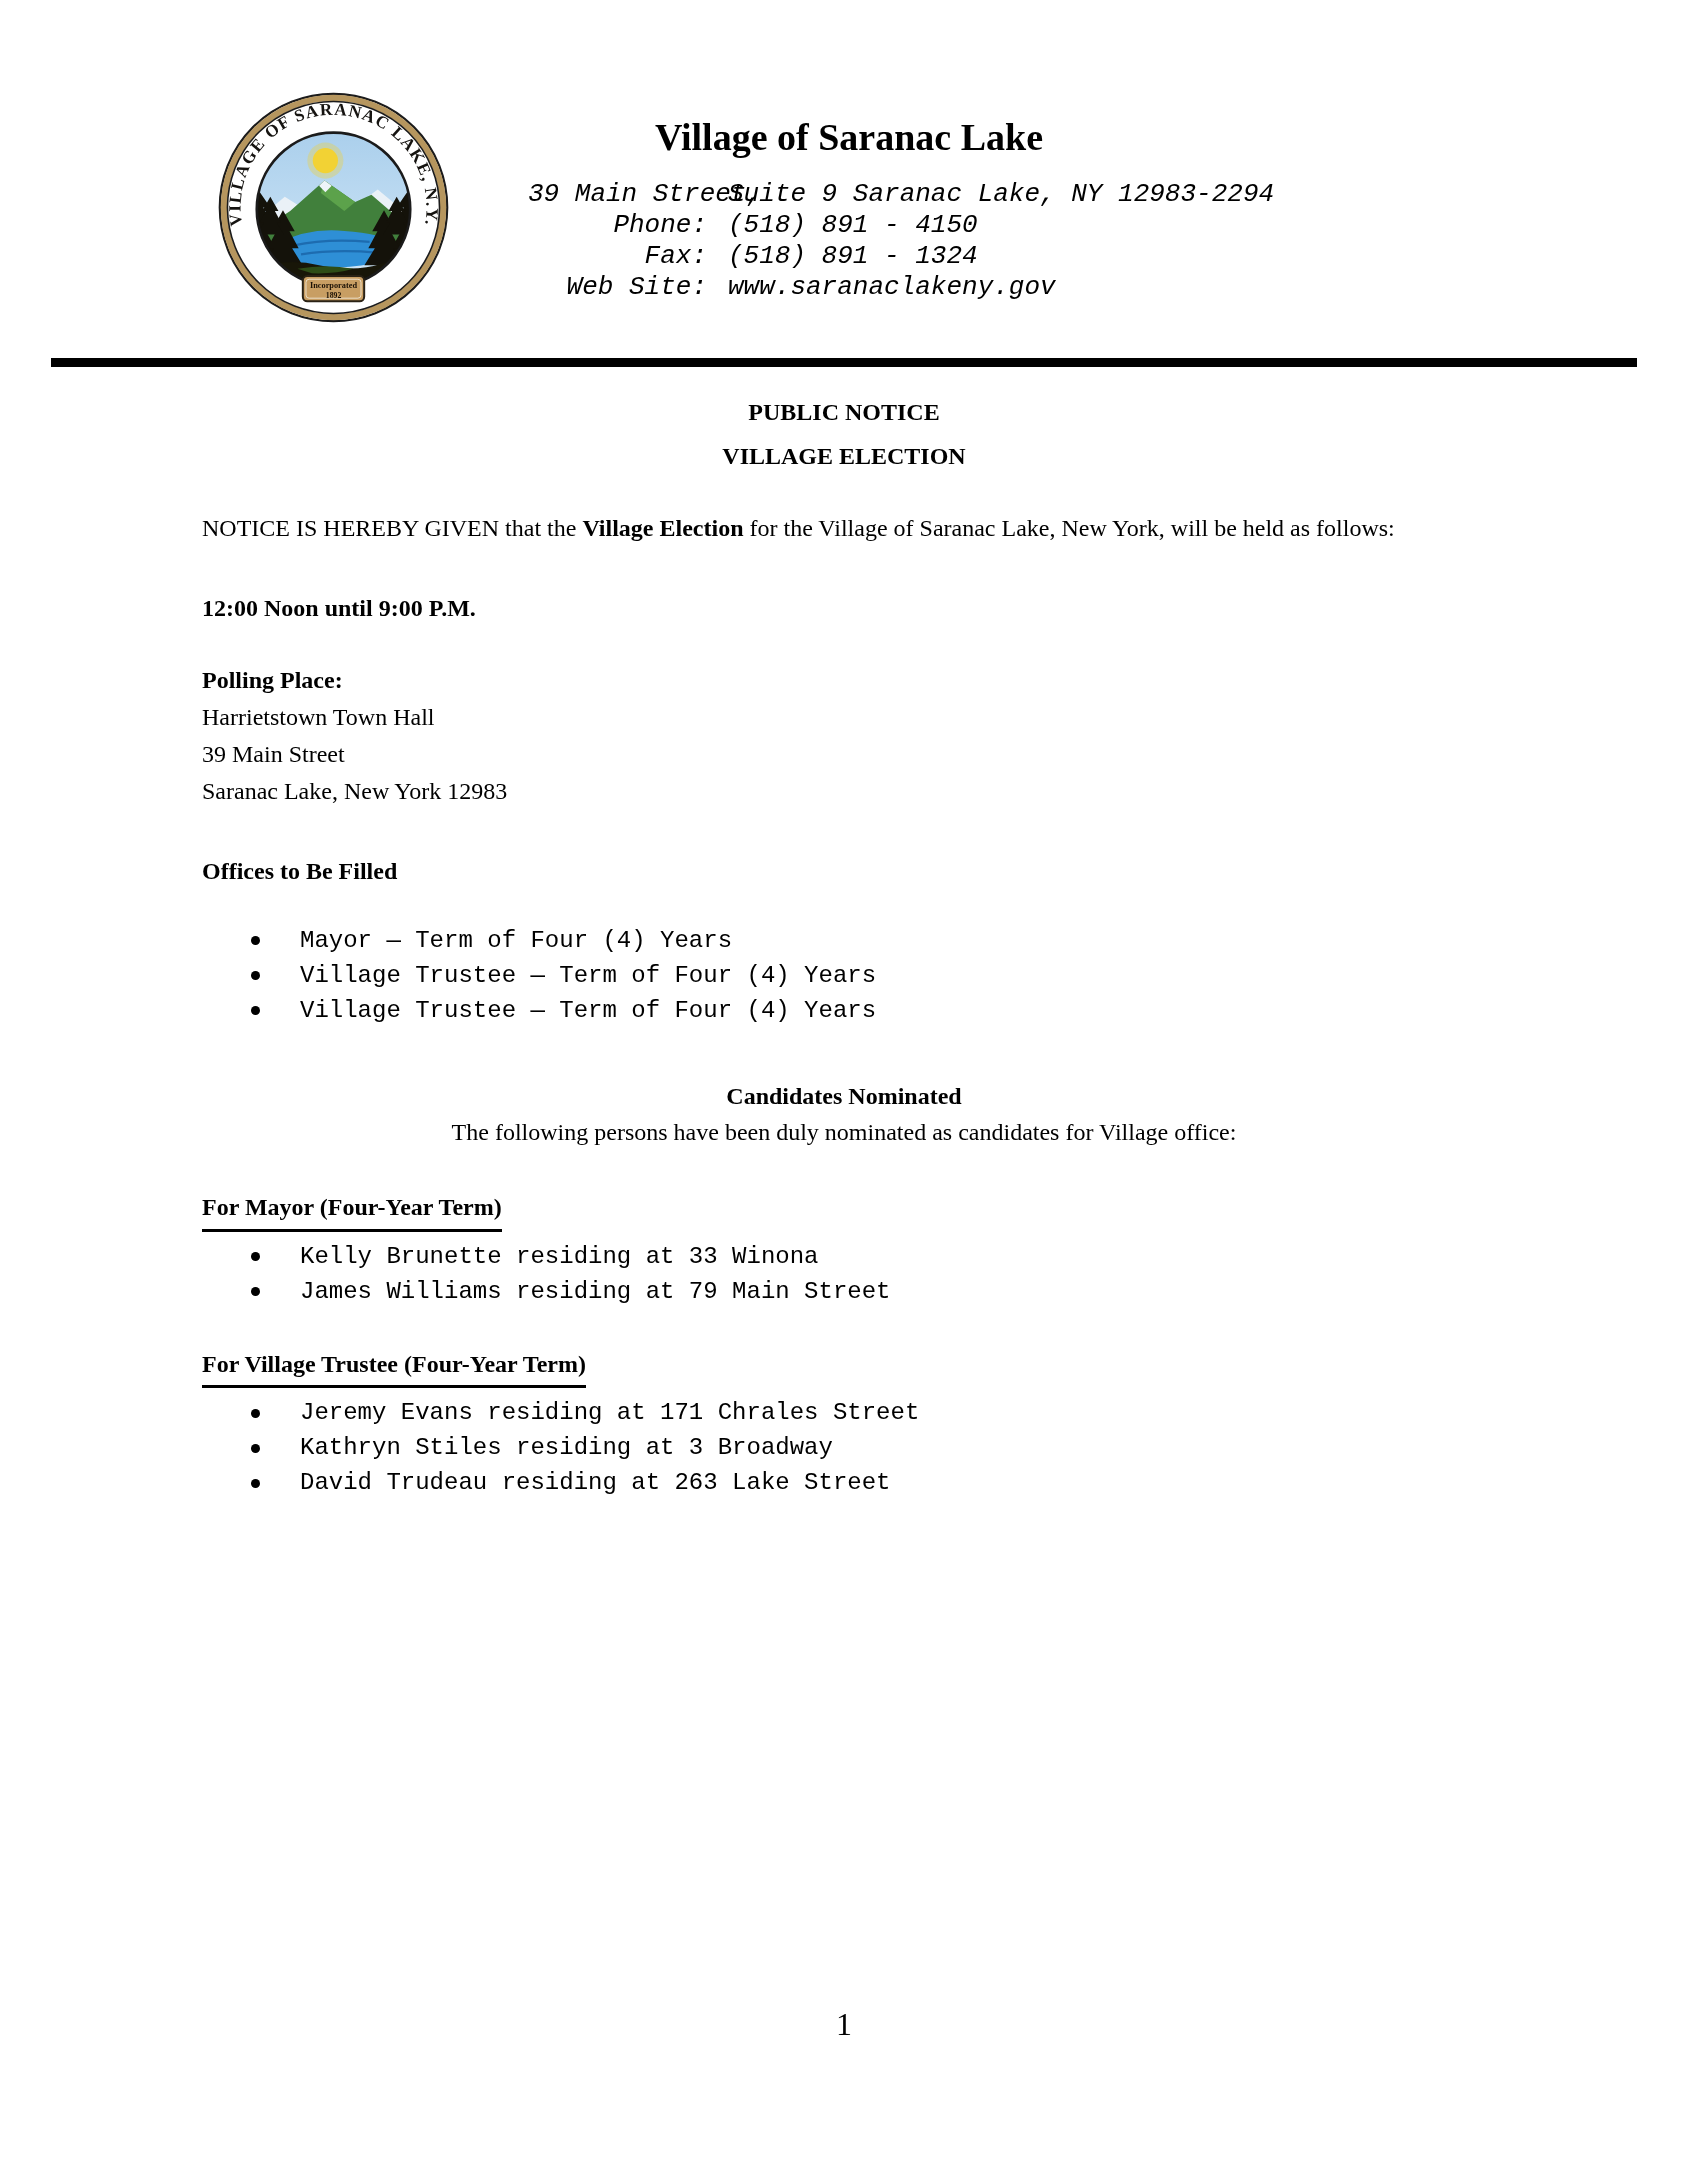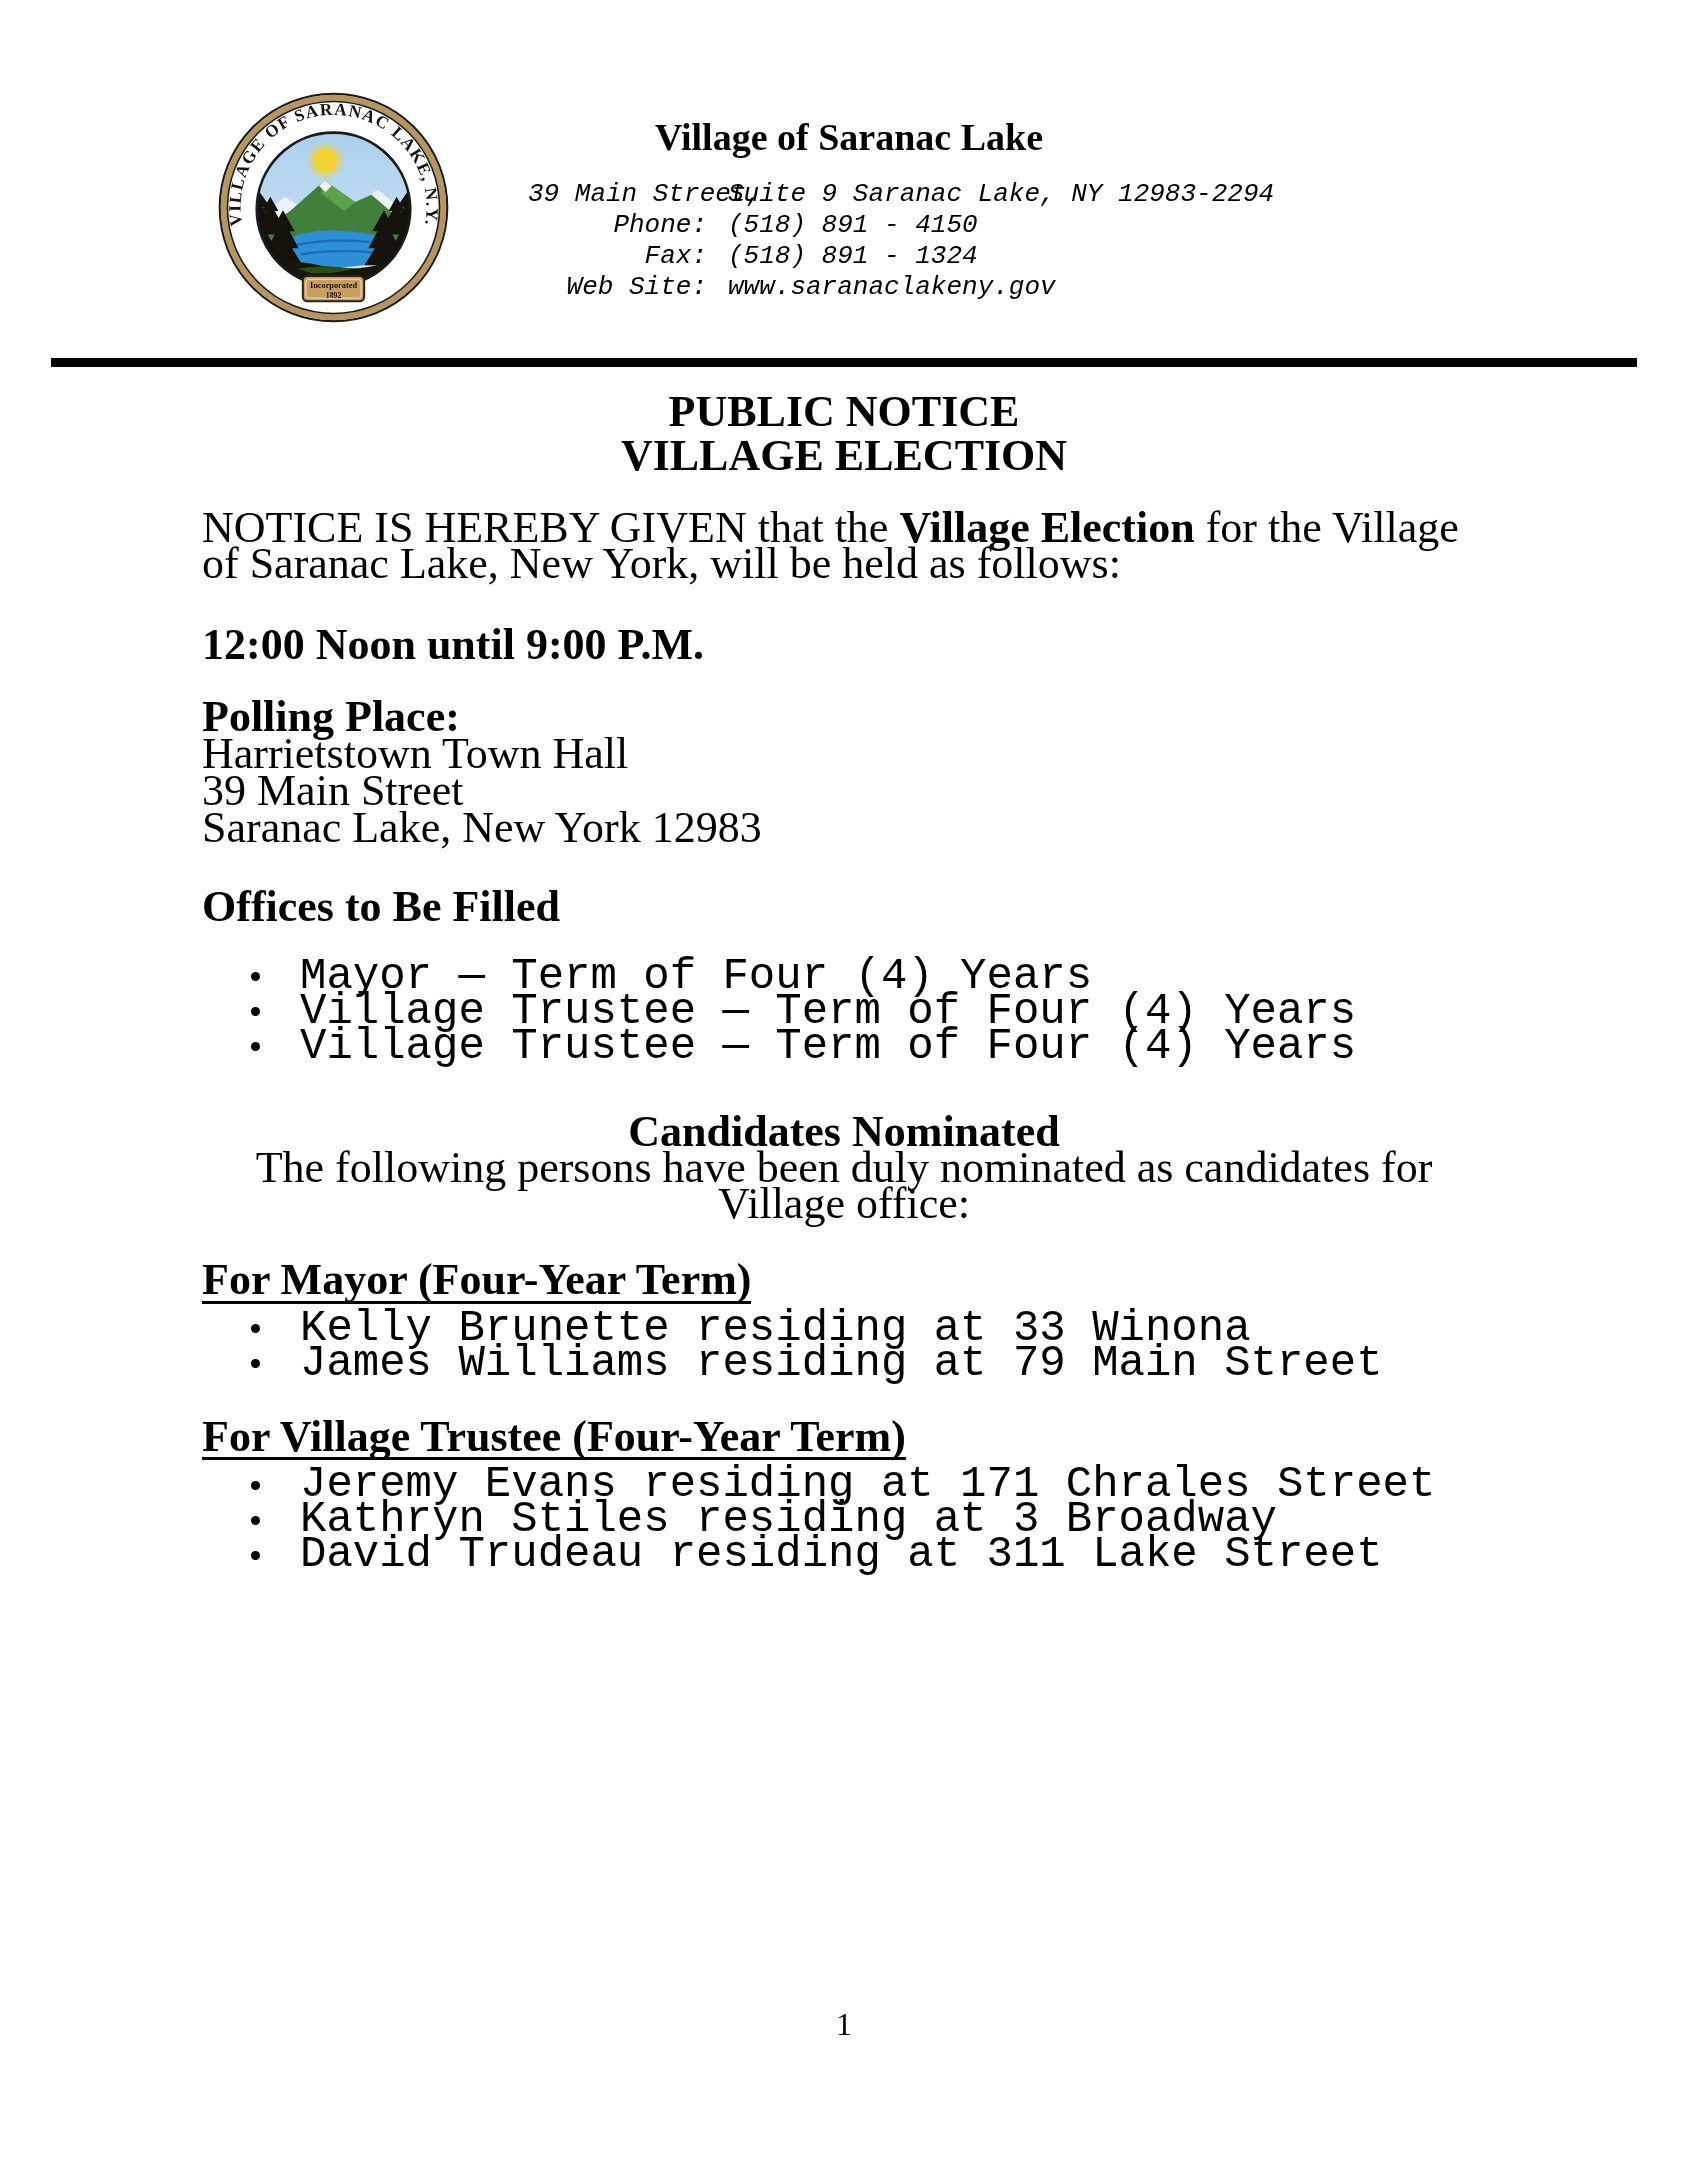--- a/index.html
+++ b/index.html
@@ -66,21 +66,21 @@
     top: 358px; left: 51px; right: 51px;
     height: 8.9px;
     background: #000000;
   }
 
   
   .doc-body {
     position: absolute;
     top: 0; left: 202px; right: 202px;
     padding-top: 390px;
-    font-size: 44px;
+    font-size: 24px;
     line-height: 36px;
   }
   .doc-heading {
     text-align: center;
     font-weight: bold;
     line-height: 44px;
   }
   .intro { margin: 32px 0 8px 0; }
   .datetime { margin-top: 44px; font-weight: bold; line-height: 37px; }
   .polling { margin-top: 35px; line-height: 37px; }
@@ -263,21 +263,21 @@
         <div class="bullet-item">
           <span class="bullet-dot"></span>
           <span>Jeremy Evans residing at 171 Chrales Street</span>
         </div>
         <div class="bullet-item">
           <span class="bullet-dot"></span>
           <span>Kathryn Stiles residing at 3 Broadway</span>
         </div>
         <div class="bullet-item">
           <span class="bullet-dot"></span>
-          <span>David Trudeau residing at 311 Lake Street</span>
+          <span>David Trudeau residing at 263 Lake Street</span>
         </div>
       </div>
     </div>
 
   </main>
 
   <div class="page-number">1</div>
 
 </div>
 

